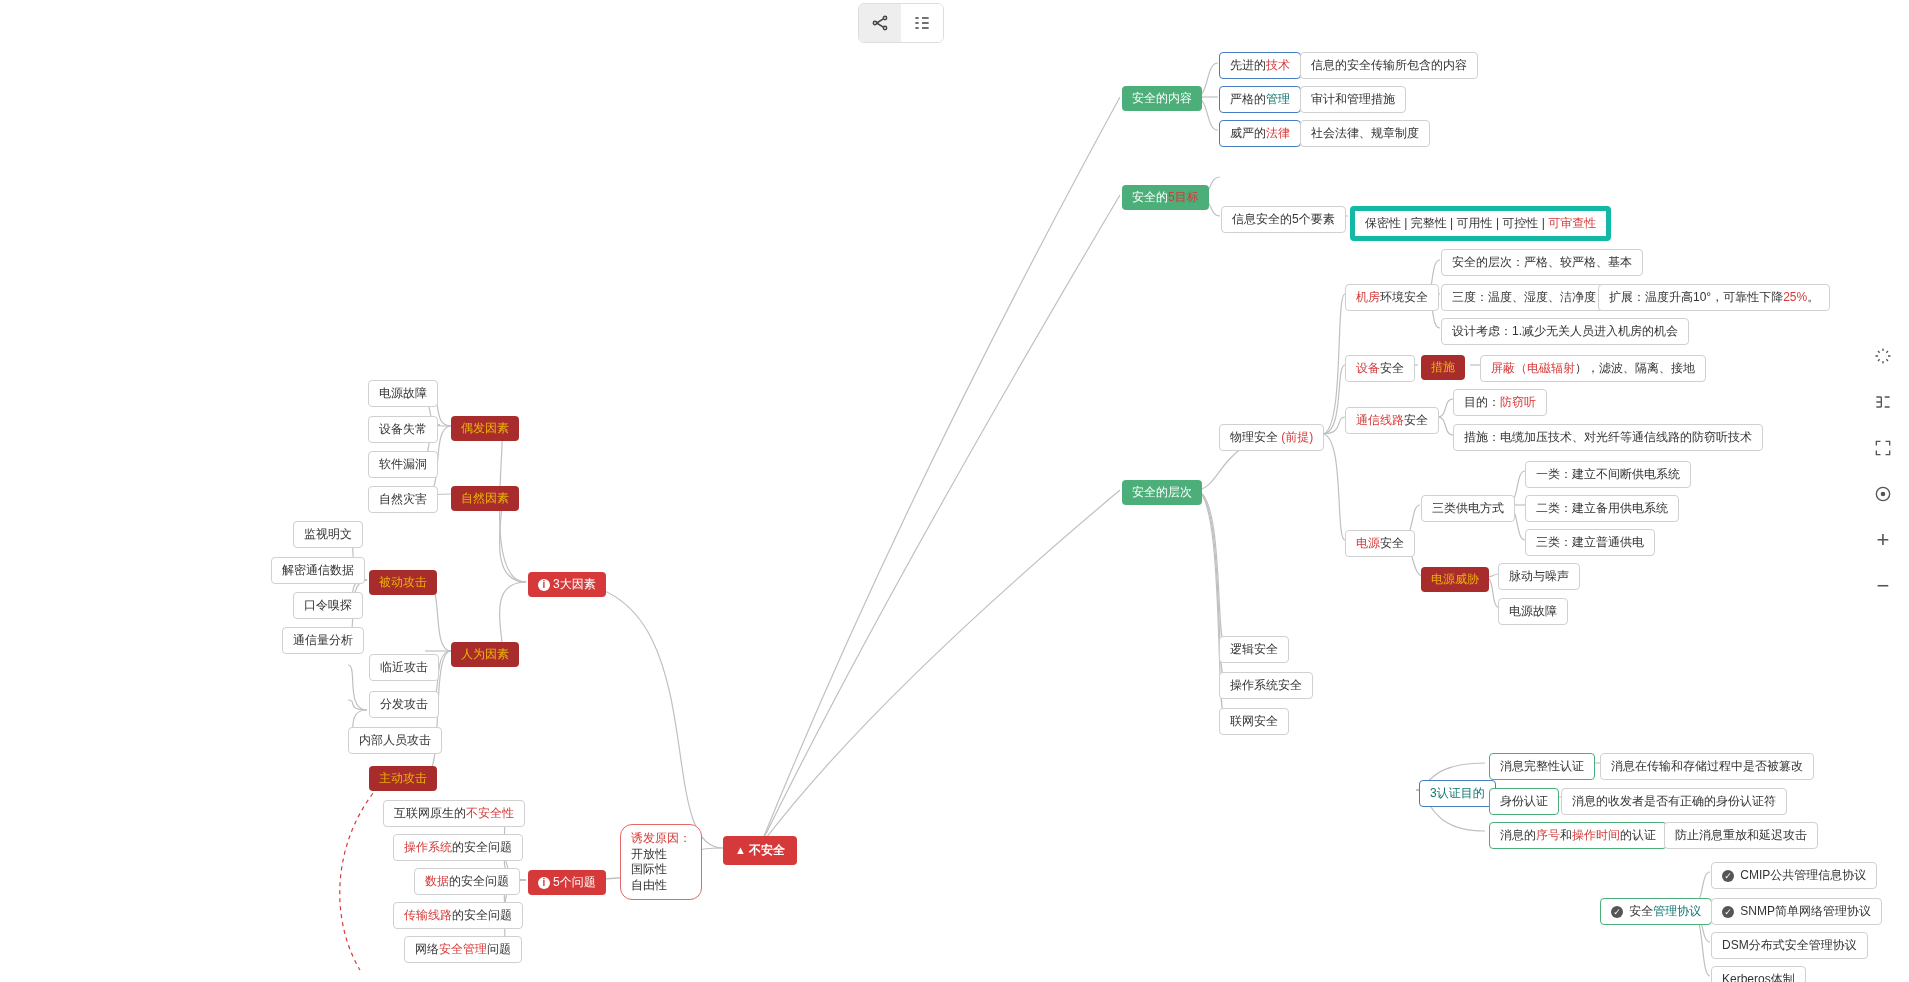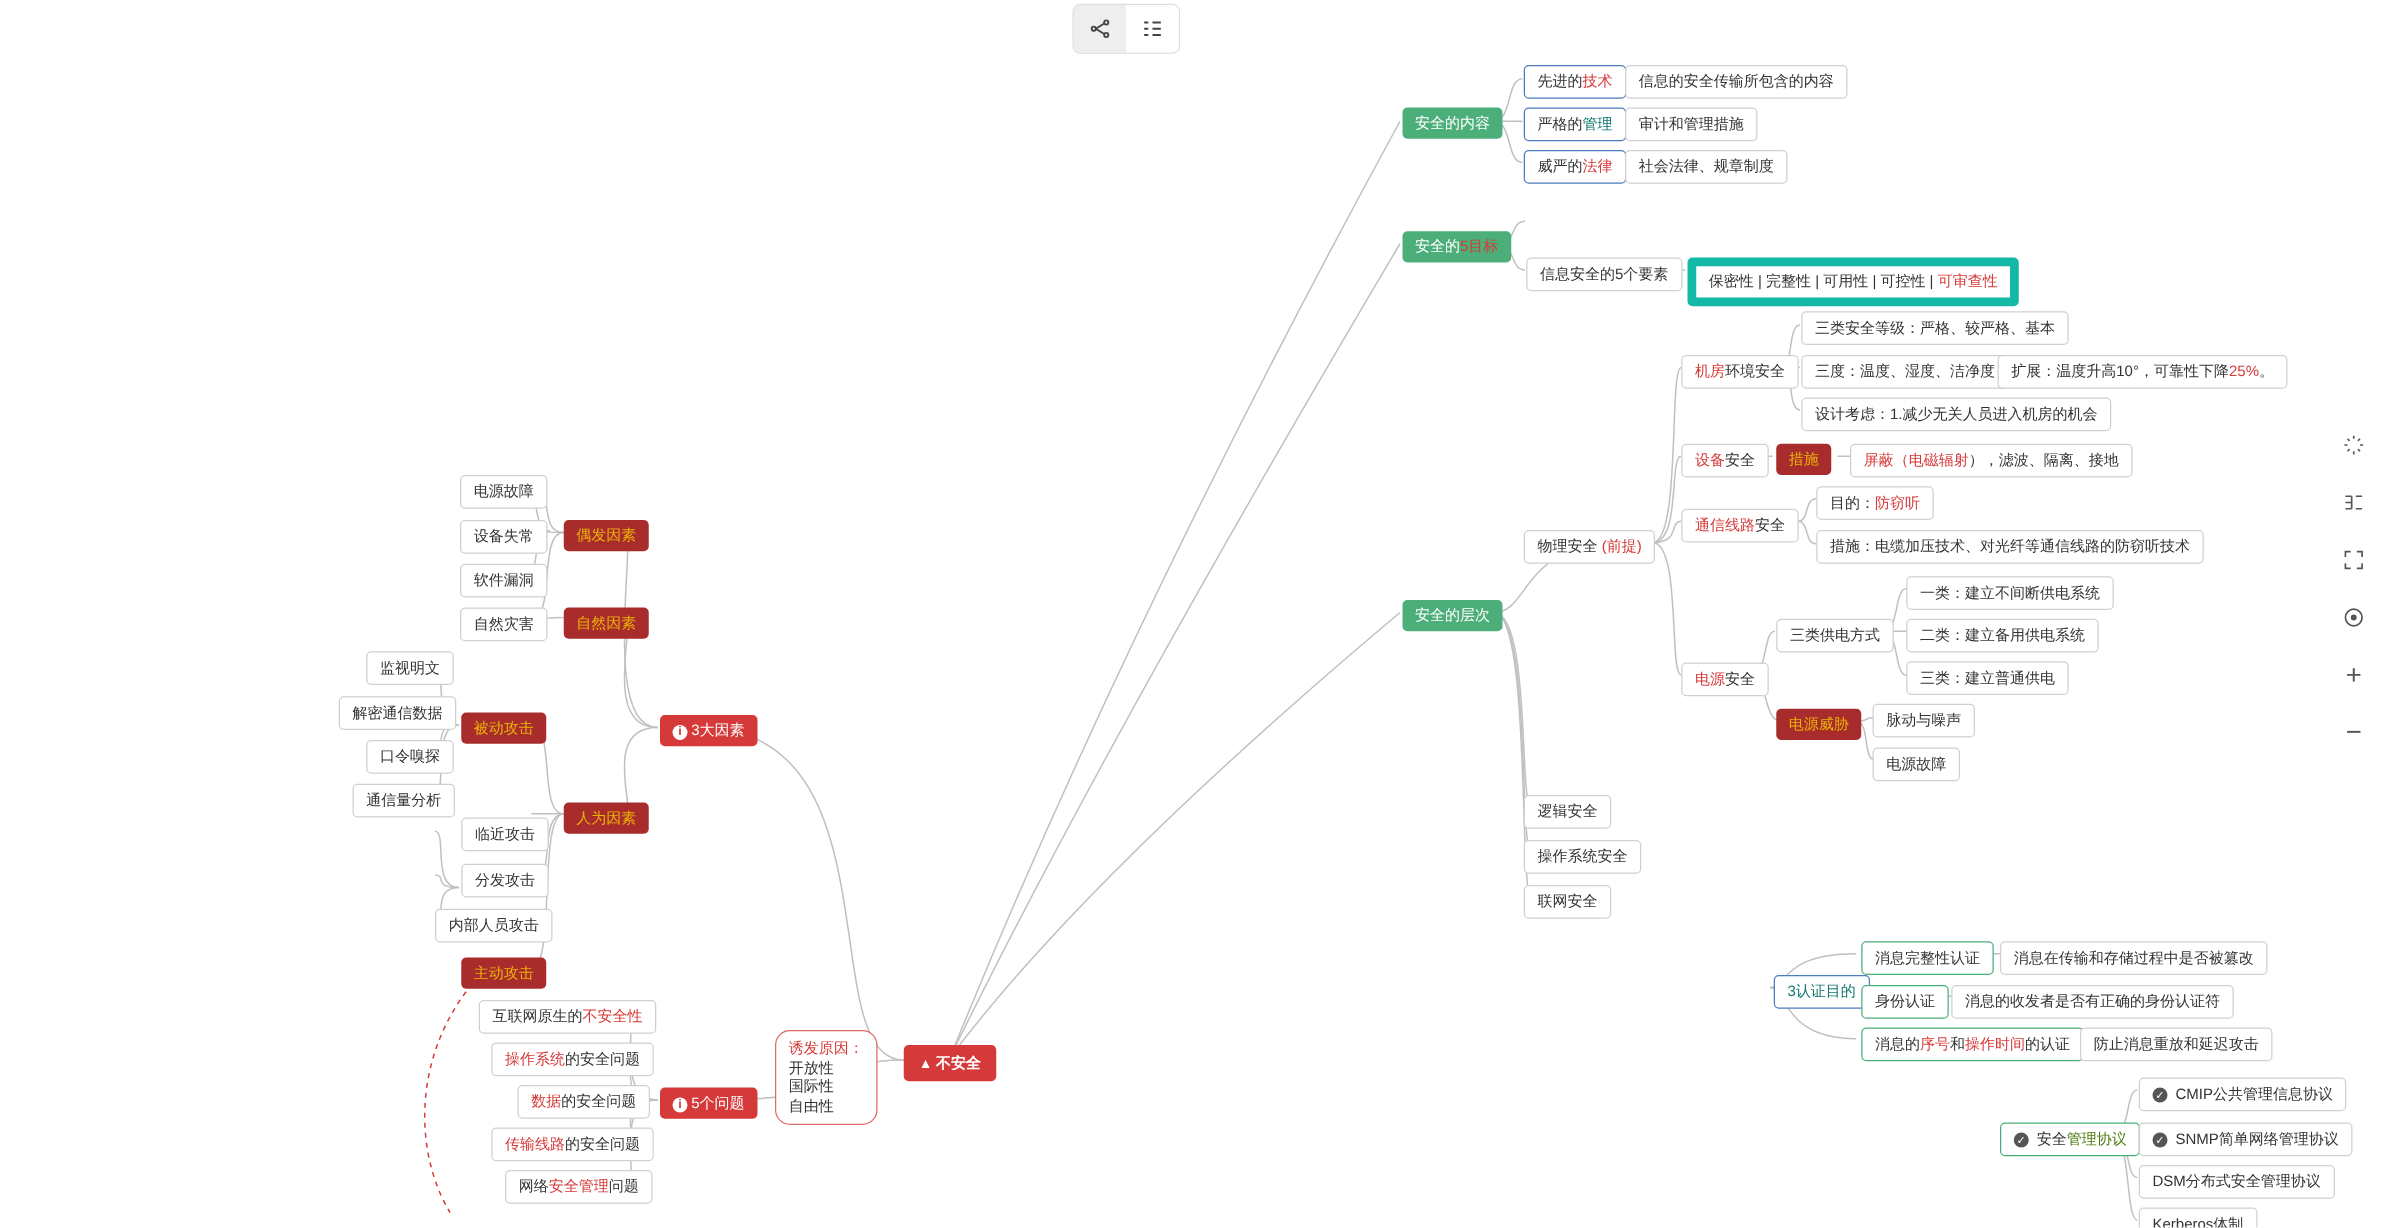--- a/index.html
+++ b/index.html
@@ -9,21 +9,21 @@
 .node{position:absolute;font-size:12px;padding:4px 10px;border-radius:4px;white-space:nowrap;z-index:2;line-height:1.4}
 .node.green{background:#4caf7a;color:#fff;font-weight:500}
 .node.red{background:#d63939;color:#fff;font-weight:500}
 .node.darkred{background:#a82c2c;color:#eab308;font-weight:500}
 .node.box{border:1px solid #d0d0d0;background:#fff;color:#333}
 .node.box-green{border:1px solid #4caf7a;background:#fff;color:#333}
 .node.pill-red{border:1px solid #e06969;background:#fff;color:#d63939;border-radius:12px}
 .node.center{background:#d63939;color:#fff;font-weight:700;padding:6px 12px}
 .t-red{color:#d63939}
 .t-blue{color:#0f766e}
-.t-green{color:#4d7c0f}
+.t-green{color:#0f766e}
 .t-black{color:#333}
 .toolbar-top{position:absolute;top:3px;left:858px;display:flex;gap:0;border:1px solid #ddd;border-radius:6px;overflow:hidden;z-index:10}
 .toolbar-top .btn{width:42px;height:38px;display:flex;align-items:center;justify-content:center;cursor:pointer;background:#fff;color:#444}
 .toolbar-top .btn.active{background:#eee}
 .toolbar-right{position:absolute;right:10px;top:340px;display:flex;flex-direction:column;gap:14px;z-index:10;align-items:center}
 .toolbar-right .rb{width:32px;height:32px;display:flex;align-items:center;justify-content:center;cursor:pointer;color:#555;font-size:18px}
 .info-icon{display:inline-block;width:12px;height:12px;border-radius:50%;background:#fff;color:#d63939;font-size:10px;text-align:center;line-height:12px;margin-right:3px;font-weight:bold}
 .warn-icon{display:inline-block;font-size:11px;margin-right:3px}
 .check-icon{display:inline-block;width:12px;height:12px;border-radius:50%;background:#555;color:#fff;font-size:9px;text-align:center;line-height:12px;margin-right:3px}
 .node.box.special{border:1px solid #4a7cc0}
@@ -197,30 +197,30 @@
 <div class="node green" style="top:86px;left:1122px">安全的内容</div>
 <div class="node box special" style="top:52px;left:1219px"><span class="t-black">先进的</span><span class="t-red">技术</span></div>
 <div class="node box" style="top:52px;left:1300px">信息的安全传输所包含的内容</div>
 <div class="node box special" style="top:86px;left:1219px"><span class="t-black">严格的</span><span class="t-blue">管理</span></div>
 <div class="node box" style="top:86px;left:1300px">审计和管理措施</div>
 <div class="node box special" style="top:120px;left:1219px"><span class="t-black">威严的</span><span class="t-red">法律</span></div>
 <div class="node box" style="top:120px;left:1300px">社会法律、规章制度</div>
 
 <div class="node green" style="top:185px;left:1122px"><span>安全的</span><span class="t-red">5目标</span></div>
 <div class="node box" style="top:206px;left:1221px">信息安全的5个要素</div>
-<div class="node box-green" style="top:206px;left:1350px;border:7px solid #14b8a6"><span class="t-black">保密性 | 完整性 | 可用性 | 可控性 |</span><span class="t-red"> 可审查性</span></div>
+<div class="node box-green" style="top:206px;left:1350px;border:5px solid #14b8a6"><span class="t-black">保密性 | 完整性 | 可用性 | 可控性 |</span><span class="t-red"> 可审查性</span></div>
 
 <div class="node green" style="top:480px;left:1122px">安全的层次</div>
 <div class="node box" style="top:424px;left:1219px"><span class="t-black">物理安全 </span><span class="t-red">(前提)</span></div>
 <div class="node box" style="top:636px;left:1219px">逻辑安全</div>
 <div class="node box" style="top:672px;left:1219px">操作系统安全</div>
 <div class="node box" style="top:708px;left:1219px">联网安全</div>
 
 <div class="node box" style="top:284px;left:1345px"><span class="t-red">机房</span><span class="t-black">环境安全</span></div>
-<div class="node box" style="top:249px;left:1441px">三类安全等级：严格、较严格、基本</div>
+<div class="node box" style="top:249px;left:1441px">安全的层次：严格、较严格、基本</div>
 <div class="node box" style="top:284px;left:1441px">三度：温度、湿度、洁净度</div>
 <div class="node box" style="top:284px;left:1598px"><span class="t-black">扩展：温度升高10°，可靠性下降</span><span class="t-red">25%</span><span class="t-black">。</span></div>
 <div class="node box" style="top:318px;left:1441px">设计考虑：1.减少无关人员进入机房的机会</div>
 
 <div class="node box" style="top:355px;left:1345px"><span class="t-red">设备</span><span class="t-black">安全</span></div>
 <div class="node darkred" style="top:355px;left:1421px">措施</div>
 <div class="node box" style="top:355px;left:1480px"><span class="t-red">屏蔽（</span><span class="t-red">电磁辐射</span><span class="t-black">），滤波、隔离、接地</span></div>
 
 <div class="node box" style="top:407px;left:1345px"><span class="t-red">通信线路</span><span class="t-black">安全</span></div>
 <div class="node box" style="top:389px;left:1453px"><span class="t-black">目的：</span><span class="t-red">防窃听</span></div>

